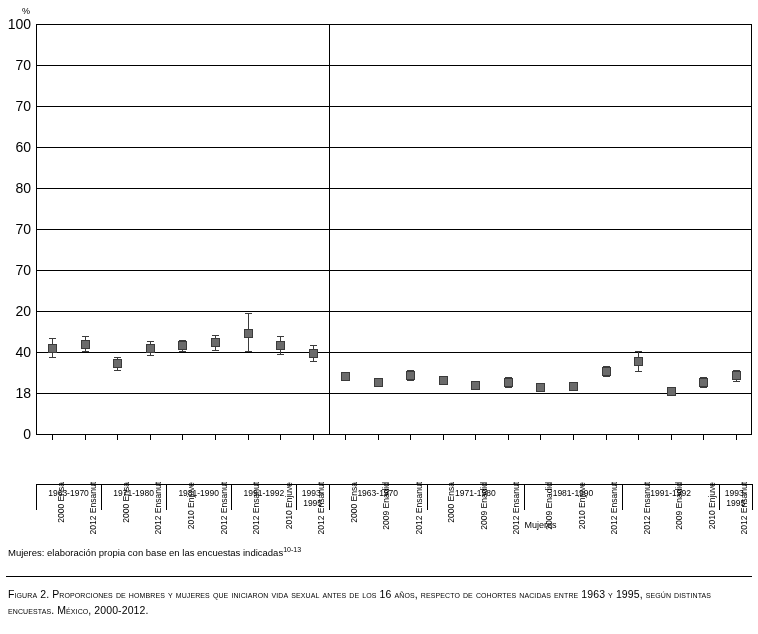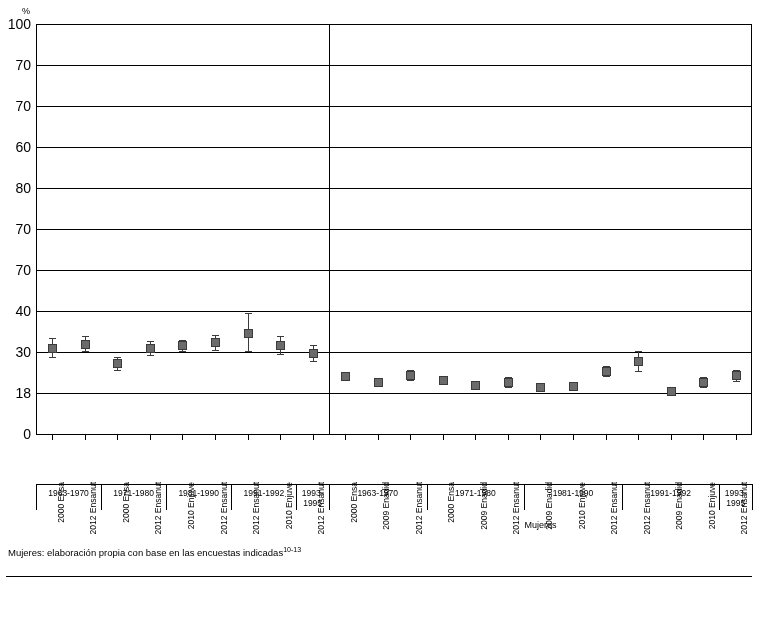--- a/index.html
+++ b/index.html
@@ -197,23 +197,23 @@
 
   <div id="plot">
     <div class="axis-left"></div>
     <div class="axis-right"></div>
     <div id="gridlayer">
         <div class="gridline" style="top: 410px;"></div>
         <div class="ytick-label" style="top: 410px;">0</div>
         <div class="gridline" style="top: 369px;"></div>
         <div class="ytick-label" style="top: 369px;">18</div>
         <div class="gridline" style="top: 328px;"></div>
-        <div class="ytick-label" style="top: 328px;">30</div>
+        <div class="ytick-label" style="top: 328px;">40</div>
         <div class="gridline" style="top: 287px;"></div>
-        <div class="ytick-label" style="top: 287px;">40</div>
+        <div class="ytick-label" style="top: 287px;">20</div>
         <div class="gridline" style="top: 246px;"></div>
         <div class="ytick-label" style="top: 246px;">70</div>
         <div class="gridline" style="top: 205px;"></div>
         <div class="ytick-label" style="top: 205px;">70</div>
         <div class="gridline" style="top: 164px;"></div>
         <div class="ytick-label" style="top: 164px;">80</div>
         <div class="gridline" style="top: 123px;"></div>
         <div class="ytick-label" style="top: 123px;">60</div>
         <div class="gridline" style="top: 82px;"></div>
         <div class="ytick-label" style="top: 82px;">70</div>
@@ -447,14 +447,15 @@
       <div class="cohort-sep" style="left: 716px;"></div>
       <div class="cohort-label" style="left: 683.455px; width: 32.5455px;">1993-<br>1995</div>
       <div class="group-label" style="left: 292.909px; width: 423.091px;">Mujeres</div>
     </div>
 
   <div id="source">
     <span>Mujeres: elaboración propia con base en las encuestas indicadas</span><sup>10-13</sup>
   </div>
 
   <div id="caption-rule"></div>
+  <div id="caption">Figura 2. Proporciones de hombres y mujeres que iniciaron vida sexual antes de los 16 años, respecto de cohortes nacidas entre 1963 y 1995, según distintas encuestas. México, 2000-2012.</div>
 
 </div>
 
 </body></html>

